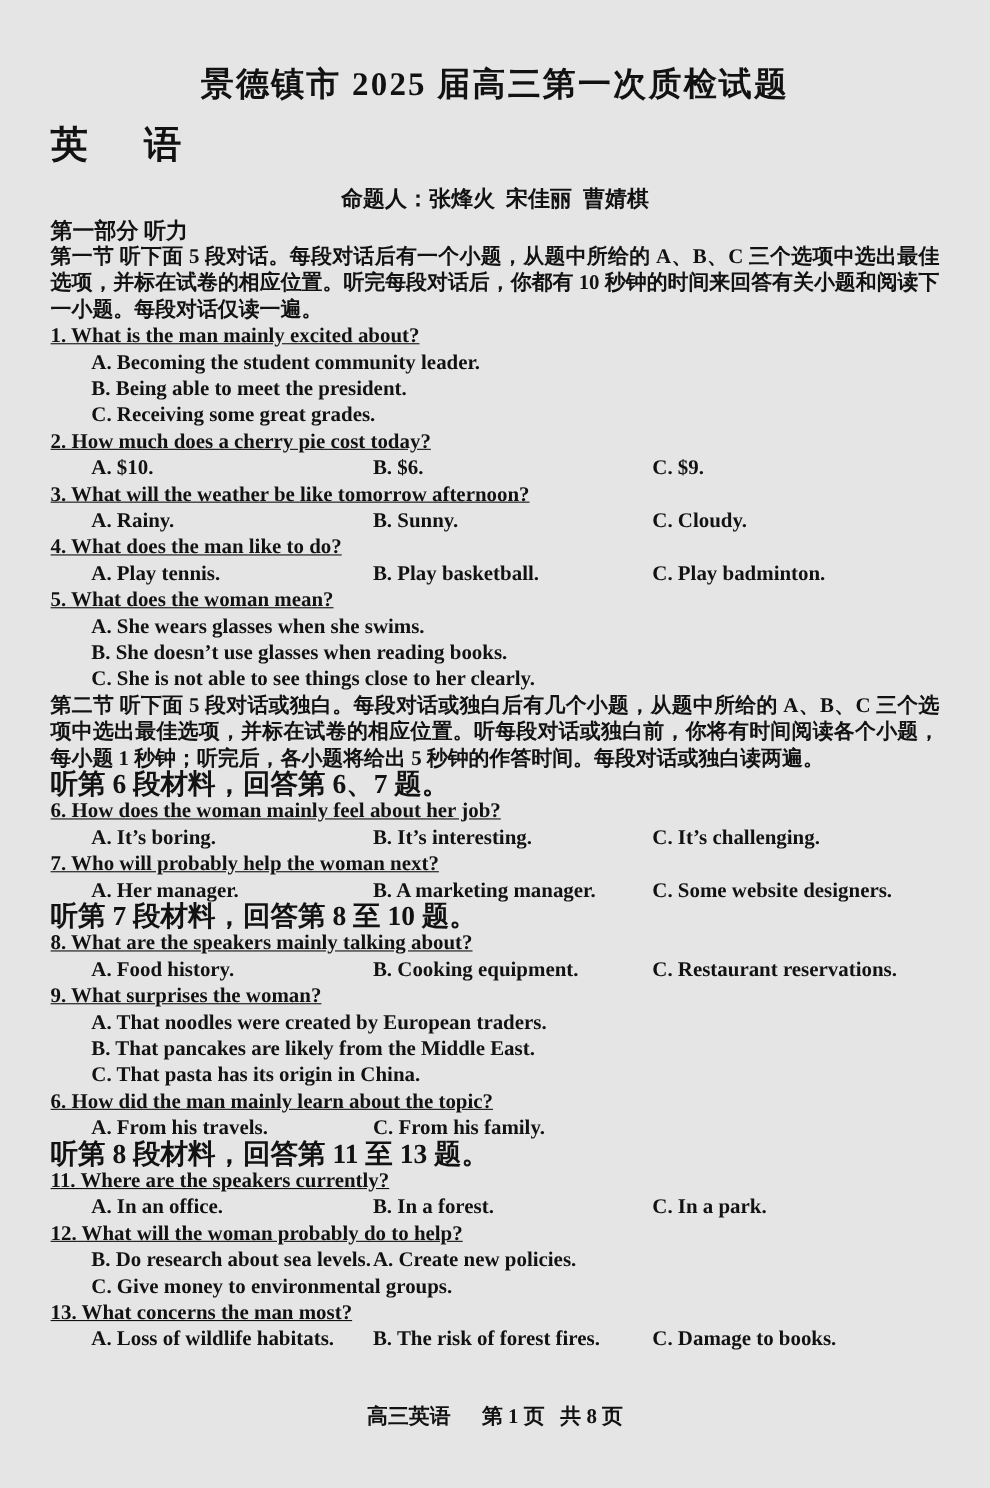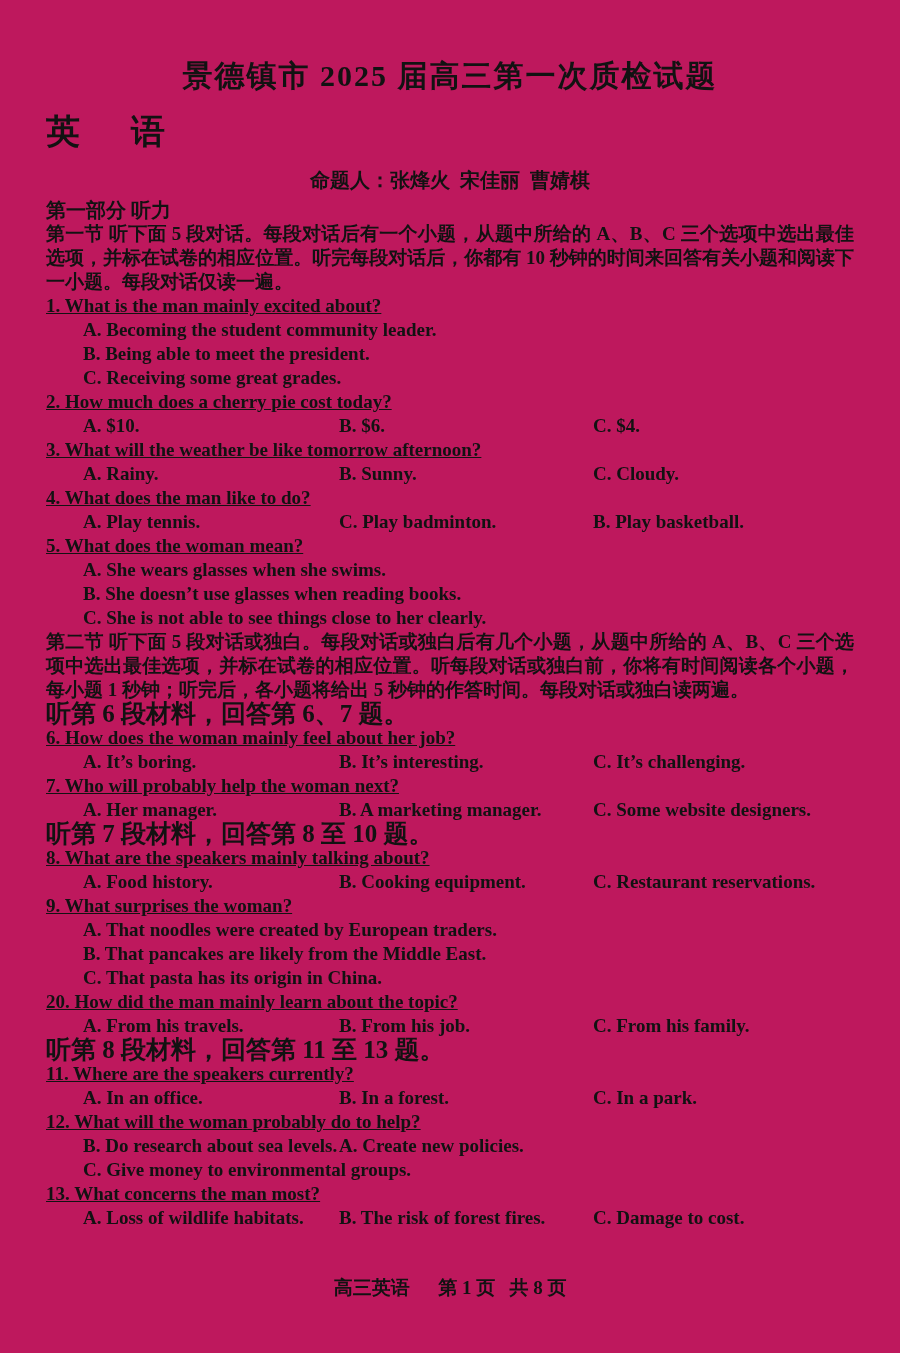--- a/index.html
+++ b/index.html
@@ -1,20 +1,20 @@
 <!DOCTYPE html>
 <html><head>
 <meta charset="utf-8">
 <style>
   html,body{margin:0;padding:0;background:#ffffff;}
   .page{
     position:relative;
     width:900px;height:1353px;
     margin:0 auto;
-    background:#be185d;
+    background:#e5e5e5;
     color:#121212;
     font-family:"Liberation Serif", serif;
     font-weight:700;
     overflow:hidden;
     box-sizing:border-box;
     padding:0 46px;
   }
   .exam-title{
     margin:56px 0 0 0;
     text-align:center;
@@ -90,33 +90,33 @@
       <div class="opt-row cols1">
         <span class="opt">B. Being able to meet the president.</span>
       </div>
       <div class="opt-row cols1">
         <span class="opt">C. Receiving some great grades.</span>
       </div>
       <div class="q-line">2. How much does a cherry pie cost today?</div>
       <div class="opt-row cols3">
         <span class="opt">A. $10.</span>
         <span class="opt">B. $6.</span>
-        <span class="opt">C. $4.</span>
+        <span class="opt">C. $9.</span>
       </div>
       <div class="q-line">3. What will the weather be like tomorrow afternoon?</div>
       <div class="opt-row cols3">
         <span class="opt">A. Rainy.</span>
         <span class="opt">B. Sunny.</span>
         <span class="opt">C. Cloudy.</span>
       </div>
       <div class="q-line">4. What does the man like to do?</div>
       <div class="opt-row cols3">
         <span class="opt">A. Play tennis.</span>
+        <span class="opt">B. Play basketball.</span>
         <span class="opt">C. Play badminton.</span>
-        <span class="opt">B. Play basketball.</span>
       </div>
       <div class="q-line">5. What does the woman mean?</div>
       <div class="opt-row cols1">
         <span class="opt">A. She wears glasses when she swims.</span>
       </div>
       <div class="opt-row cols1">
         <span class="opt">B. She doesn’t use glasses when reading books.</span>
       </div>
       <div class="opt-row cols1">
         <span class="opt">C. She is not able to see things close to her clearly.</span>
@@ -145,24 +145,23 @@
       <div class="q-line">9. What surprises the woman?</div>
       <div class="opt-row cols1">
         <span class="opt">A. That noodles were created by European traders.</span>
       </div>
       <div class="opt-row cols1">
         <span class="opt">B. That pancakes are likely from the Middle East.</span>
       </div>
       <div class="opt-row cols1">
         <span class="opt">C. That pasta has its origin in China.</span>
       </div>
-      <div class="q-line">20. How did the man mainly learn about the topic?</div>
+      <div class="q-line">6. How did the man mainly learn about the topic?</div>
       <div class="opt-row cols3">
         <span class="opt">A. From his travels.</span>
-        <span class="opt">B. From his job.</span>
         <span class="opt">C. From his family.</span>
       </div>
       <div class="cn-line">听第 8 段材料，回答第 11 至 13 题。</div>
       <div class="q-line">11. Where are the speakers currently?</div>
       <div class="opt-row cols3">
         <span class="opt">A. In an office.</span>
         <span class="opt">B. In a forest.</span>
         <span class="opt">C. In a park.</span>
       </div>
       <div class="q-line">12. What will the woman probably do to help?</div>
@@ -170,17 +169,17 @@
         <span class="opt">B. Do research about sea levels.</span>
         <span class="opt">A. Create new policies.</span>
       </div>
       <div class="opt-row cols1">
         <span class="opt">C. Give money to environmental groups.</span>
       </div>
       <div class="q-line">13. What concerns the man most?</div>
       <div class="opt-row cols3">
         <span class="opt">A. Loss of wildlife habitats.</span>
         <span class="opt">B. The risk of forest fires.</span>
-        <span class="opt">C. Damage to cost.</span>
+        <span class="opt">C. Damage to books.</span>
       </div>
     </div>
   <div class="page-footer">高三英语      第 1 页   共 8 页</div>
 </div>
 
 </body></html>

